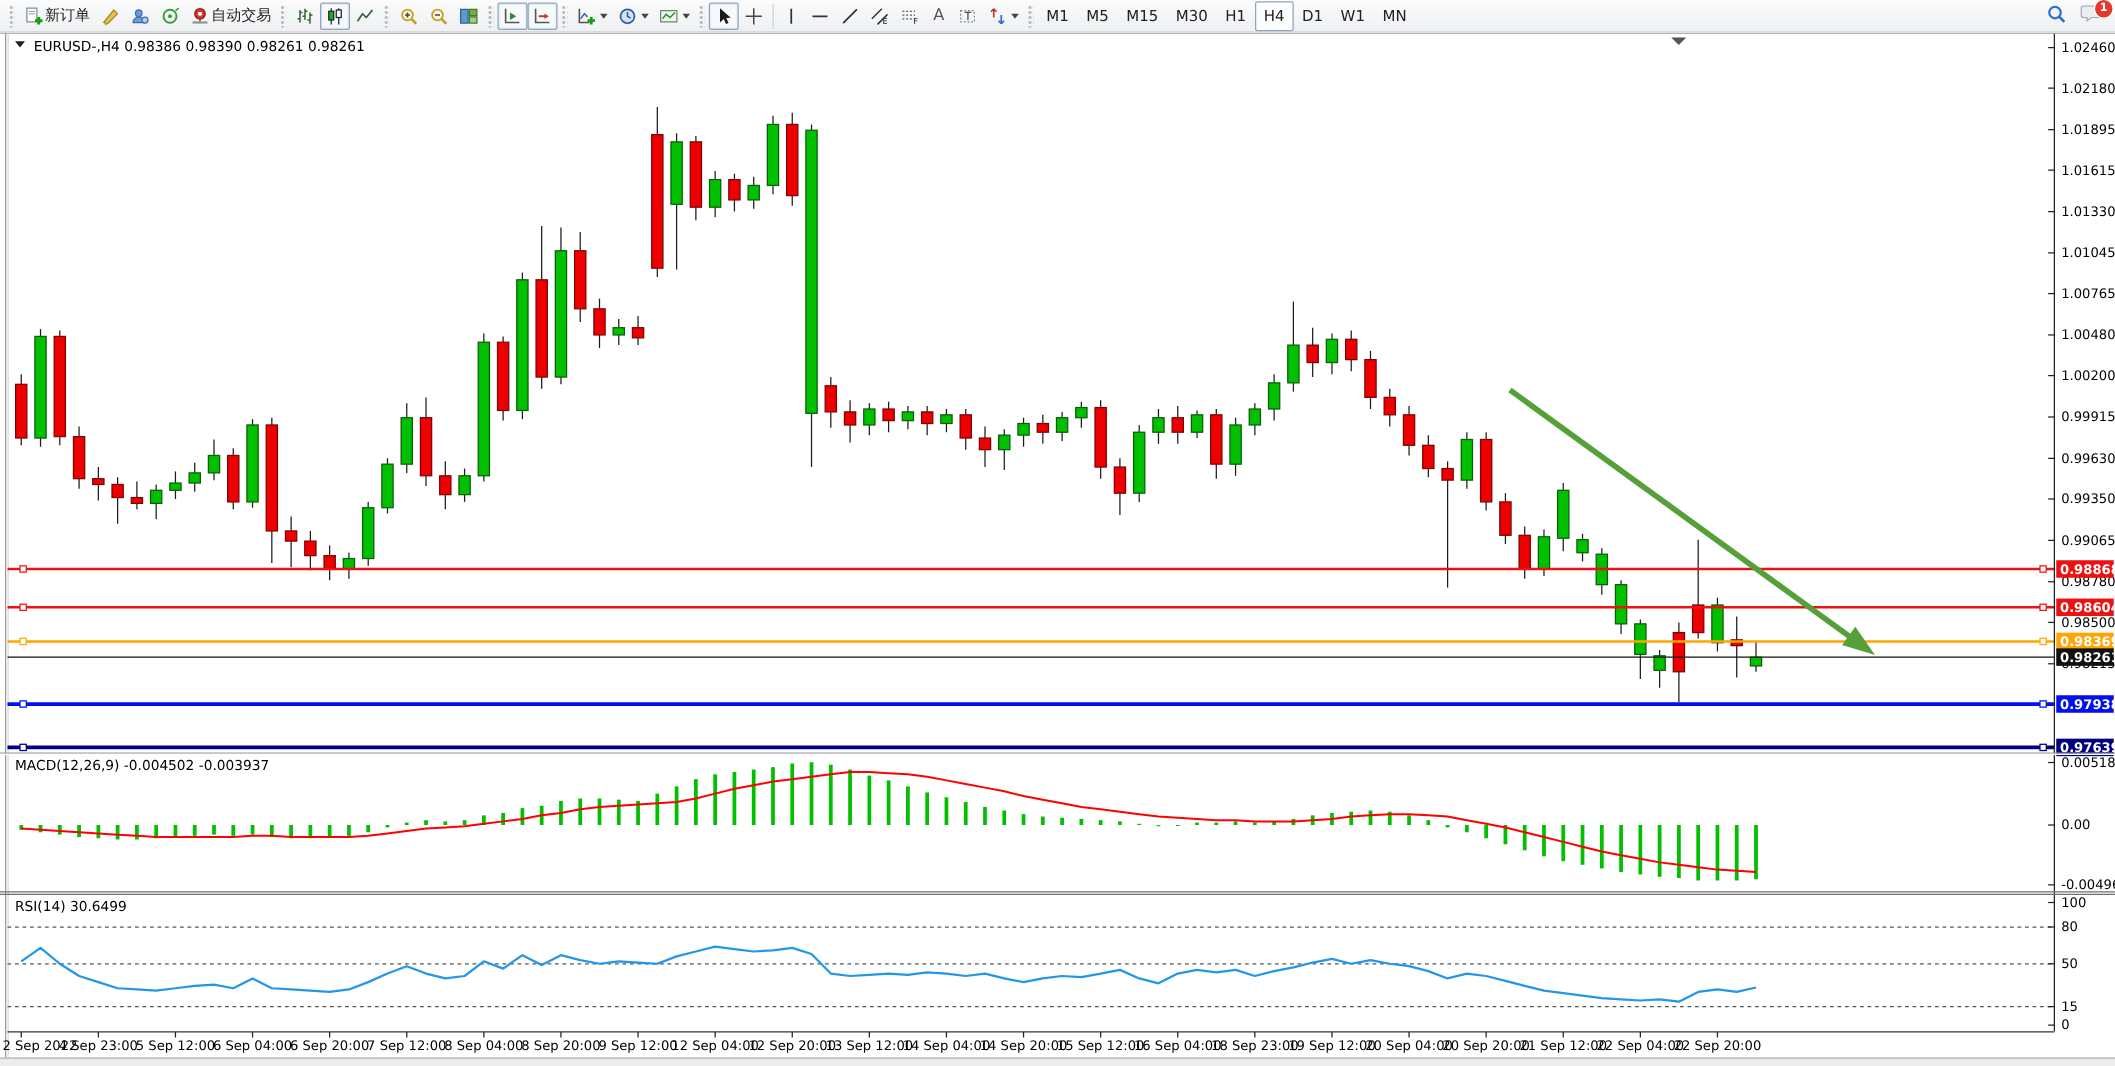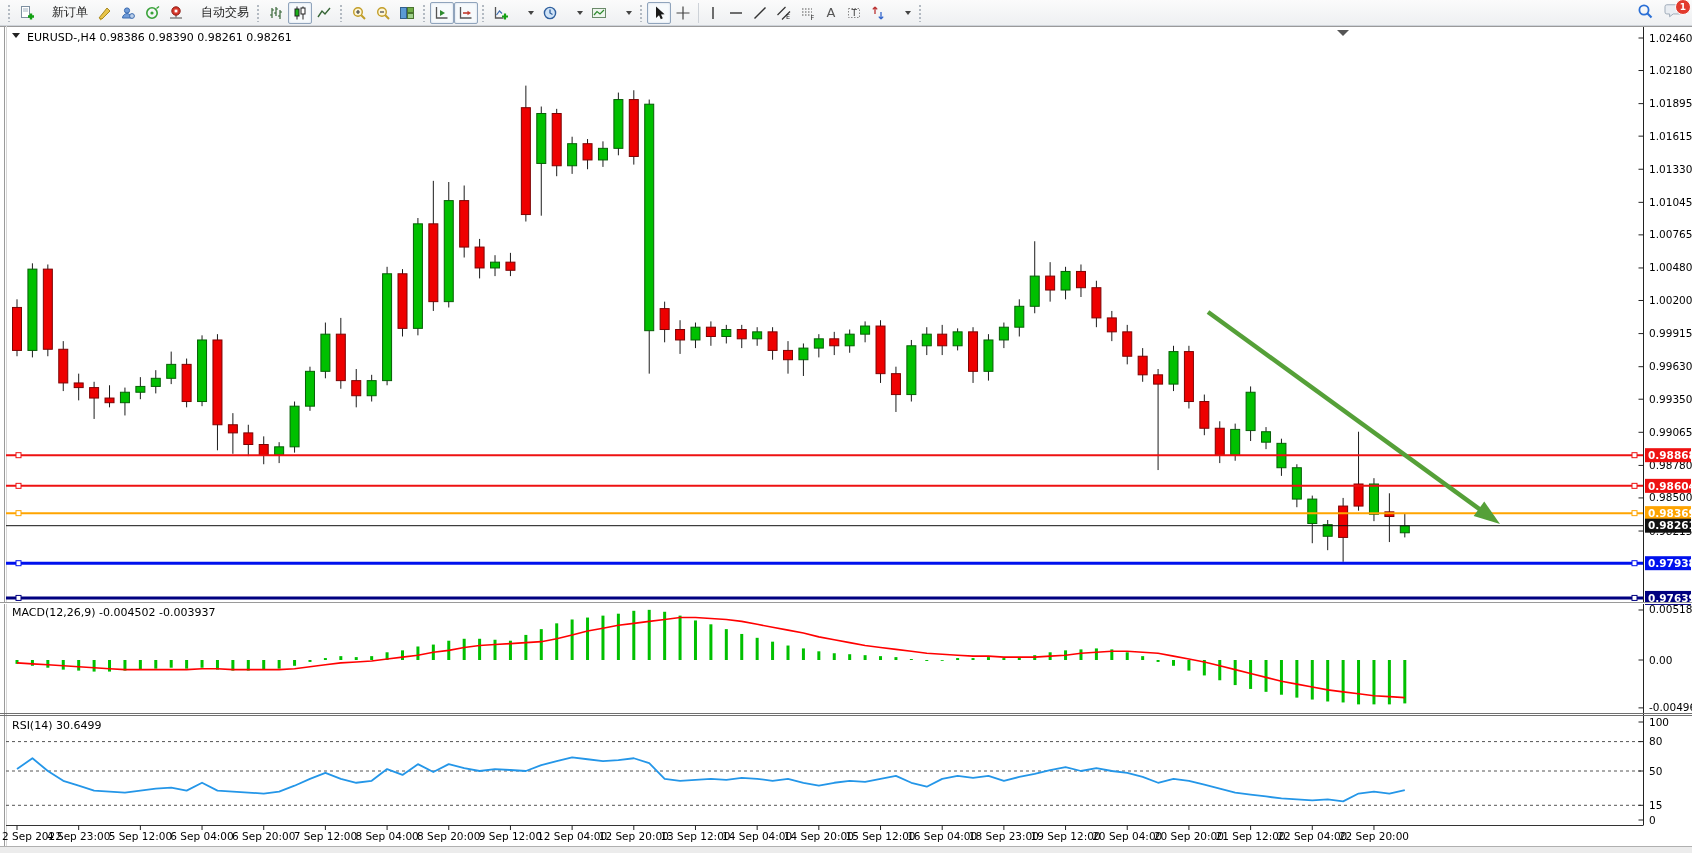--- a/index.html
+++ b/index.html
@@ -7,21 +7,21 @@
        font-family:"DejaVu Sans","Liberation Sans",sans-serif;}
   
   .toolbar{height:26px;width:100%;background:linear-gradient(#fbfbfb,#eef0f2);
            border-bottom:1px solid #cfd4da;display:flex;align-items:center;
            box-sizing:border-box;padding:0 4px;position:relative;}
   .grip{width:5px;height:18px;margin:0 3px;
         background-image:radial-gradient(circle,#b3bac2 1.1px,transparent 1.2px);
         background-size:4px 4px;}
   .vsep{width:1px;height:20px;background:#cdd2d8;margin:0 3px;}
   .tbtn{height:22px;min-width:22px;display:flex;align-items:center;justify-content:center;
-        border:1px solid transparent;border-radius:2px;padding:0 3px;gap:17px;
+        border:1px solid transparent;border-radius:2px;padding:0 3px;gap:1px;
         font-size:12px;color:#222;box-sizing:border-box;}
   .tbtn.pressed{background:#f7fafc;border-color:#90a4bc;box-shadow:inset 0 0 2px #c6d2e0;}
   .tbtn svg{display:block;}
   .caret{width:0;height:0;border-left:3.5px solid transparent;border-right:3.5px solid transparent;
          border-top:4px solid #444;margin-left:2px;}
   .tf{font-size:12px;color:#222;padding:1px 6px;height:20px;display:flex;align-items:center;
       border:1px solid transparent;border-radius:2px;}
   .tf.pressed{background:#fdfdfd;border-color:#90a4bc;}
   .tb-right{position:absolute;right:8px;top:0;height:26px;display:flex;align-items:center;gap:10px;}
   .chatwrap{position:relative;}
@@ -267,20 +267,31 @@
     <span>
       <svg width="16" height="16">
           <path d="M5 2 L5 9 M5 2 L2.8 4.4 M5 2 L7.2 4.4" stroke="#b33" stroke-width="1.3" fill="none"></path>
       <path d="M11 14 L11 7 M11 14 L8.8 11.6 M11 14 L13.2 11.6" stroke="#36c" stroke-width="1.3" fill="none"></path>
         </svg>
       </span>
     <span class="caret"></span>
   </div>
 
   <div class="grip"></div>
+  <div id="tfbar" style="display:flex;align-items:center;">
+      <div class="tf">M1</div>
+      <div class="tf">M5</div>
+      <div class="tf">M15</div>
+      <div class="tf">M30</div>
+      <div class="tf">H1</div>
+      <div class="tf pressed">H4</div>
+      <div class="tf">D1</div>
+      <div class="tf">W1</div>
+      <div class="tf">MN</div>
+    </div>
 
   <div class="tb-right">
     <span>
       <svg width="18" height="18">
           <circle cx="8" cy="8" r="4.6" fill="none" stroke="#2a6fd6" stroke-width="1.8"></circle>
       <path d="M11.5 11.5 L15.5 15.5" stroke="#2a6fd6" stroke-width="2.2"></path>
         </svg></span>
     <span class="chatwrap">
       <svg width="20" height="18">
         <path d="M2 3 h14 a2 2 0 0 1 2 2 v6 a2 2 0 0 1 -2 2 h-7 l-4 3 v-3 h-3 a2 2 0 0 1 -2 -2 v-6 a2 2 0 0 1 2 -2Z" fill="#e9edf2" stroke="#9aa7b5" transform="translate(1,0) scale(0.92)"></path>

